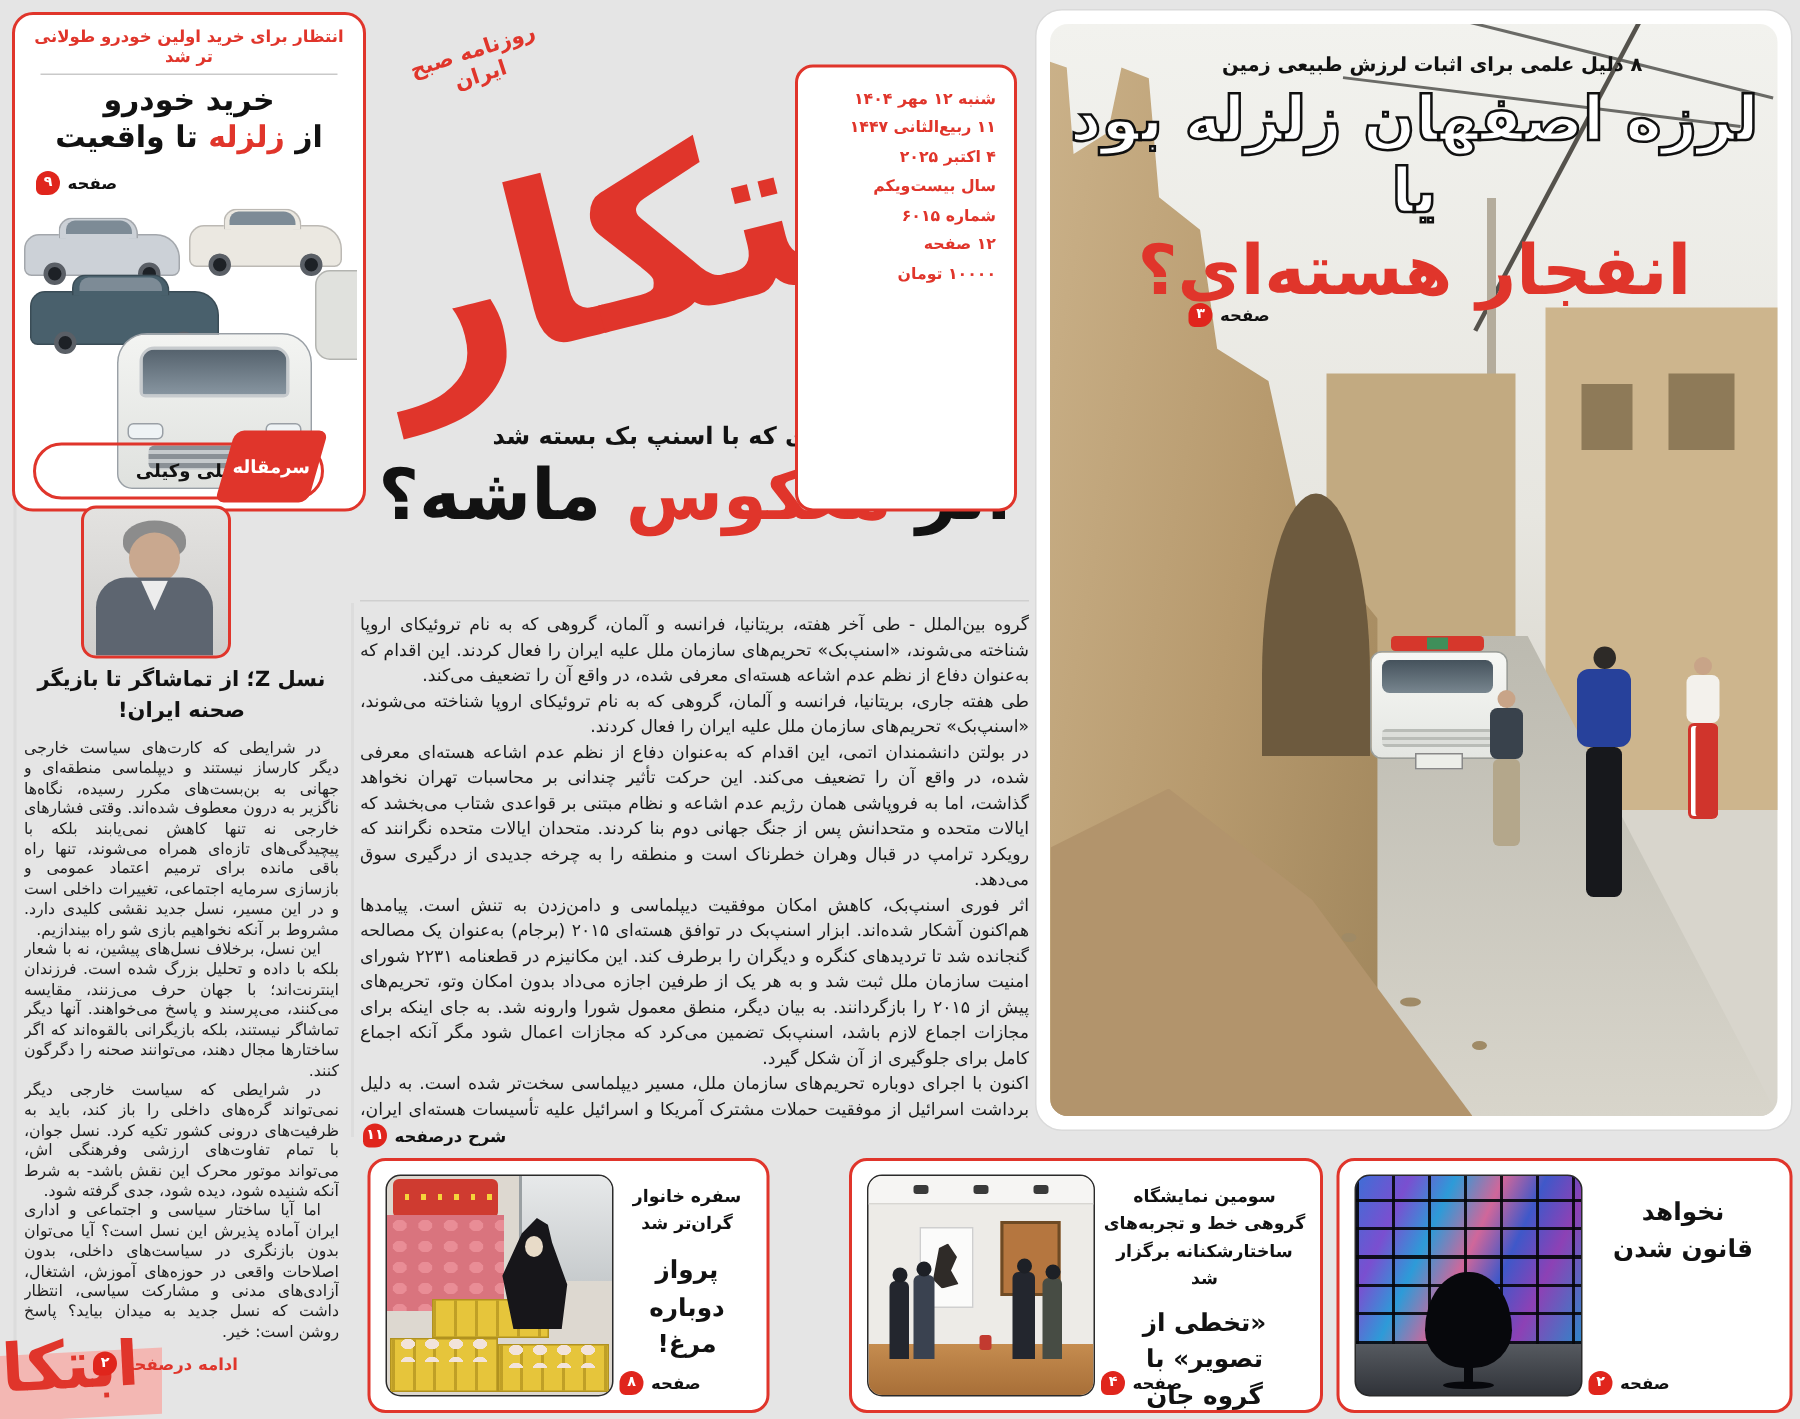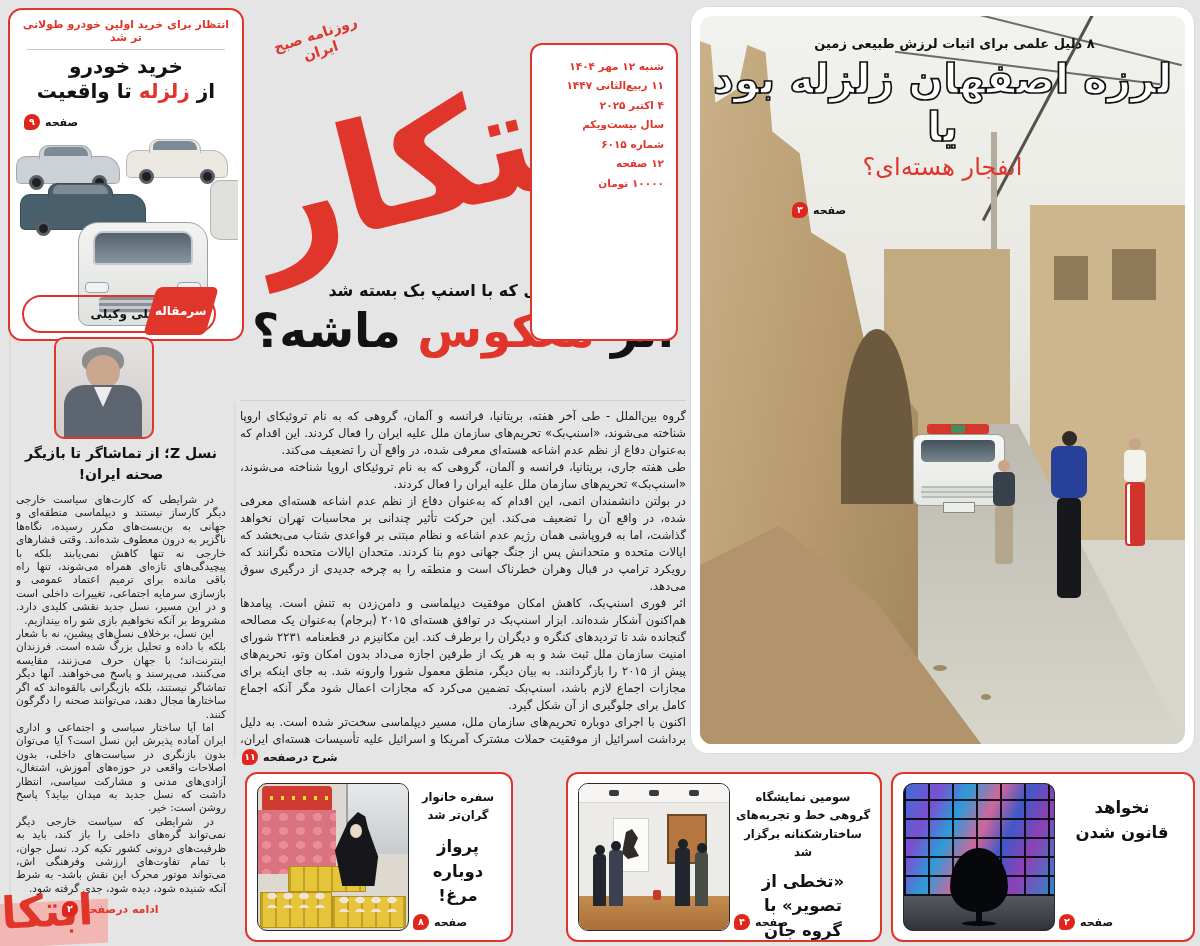--- a/index.html
+++ b/index.html
@@ -82,21 +82,21 @@
   .amb .gr{position:absolute;left:8px;top:62px;width:74px;height:12px;background:repeating-linear-gradient(#b9bcb7 0 2px,#dcdeda 2px 5px);border-radius:3px;}
   .amb .pl{position:absolute;left:30px;top:78px;width:30px;height:9px;background:#eceee9;border:1px solid #888;}
   .fig{position:absolute;}
   .fig .head{position:absolute;border-radius:50%;background:#2d2a27;}
   .fig .torso{position:absolute;}
   .fig .legs{position:absolute;}
   .q-overlay{position:absolute;left:0;right:0;top:0;z-index:5;text-align:center;}
   .q-kicker{margin-top:20px;font-size:13px;font-weight:bold;color:#111;margin-left:24px;}
   .q-outline{margin-top:4px;font-size:41px;font-weight:bold;color:#fff;
     -webkit-text-stroke:1.7px #101010;letter-spacing:1px;}
-  .q-red{margin-top:2px;font-size:24px;font-weight:normal;color:#e0352b;}
+  .q-red{margin-top:2px;font-size:46px;font-weight:bold;color:#e0352b;}
   .q-badge{position:absolute;left:92px;top:186px;z-index:6;}
 
   
   .ed-col{left:10px;top:285px;width:222px;height:655px;}
   .ed-tag{position:absolute;left:140px;top:2px;width:62px;height:48px;background:#e0352b;
     transform:skewX(-16deg);border-radius:6px;display:flex;align-items:center;justify-content:center;z-index:2;}
   .ed-tag span{transform:skewX(16deg);color:#fff;font-size:12px;font-weight:bold;}
   .ed-pill{position:absolute;left:12px;top:10px;width:194px;height:38px;border:2px solid #e0352b;
     border-radius:20px;box-sizing:border-box;display:flex;align-items:center;z-index:1;}
   .ed-author{width:150px;text-align:center;font-size:12px;font-weight:bold;color:#121212;}
@@ -303,22 +303,22 @@
     <div class="ed-photo">
       <i class="hair"></i>
         <i class="face"></i>
         <i class="suit"></i>
         <i class="shirt"></i>
     </div>
     <div class="ed-title">نسل Z؛ از تماشاگر تا بازیگر صحنه ایران!</div>
     <div class="ed-body">
       <p>در شرایطی که کارت‌های سیاست خارجی دیگر کارساز نیستند و دیپلماسی منطقه‌ای و جهانی به بن‌بست‌های مکرر رسیده، نگاه‌ها ناگزیر به درون معطوف شده‌اند. وقتی فشارهای خارجی نه تنها کاهش نمی‌یابند بلکه با پیچیدگی‌های تازه‌ای همراه می‌شوند، تنها راه باقی مانده برای ترمیم اعتماد عمومی و بازسازی سرمایه اجتماعی، تغییرات داخلی است و در این مسیر، نسل جدید نقشی کلیدی دارد. مشروط بر آنکه نخواهیم بازی شو راه بیندازیم.</p>
       <p>این نسل، برخلاف نسل‌های پیشین، نه با شعار بلکه با داده و تحلیل بزرگ شده است. فرزندان اینترنت‌اند؛ با جهان حرف می‌زنند، مقایسه می‌کنند، می‌پرسند و پاسخ می‌خواهند. آنها دیگر تماشاگر نیستند، بلکه بازیگرانی بالقوه‌اند که اگر ساختارها مجال دهند، می‌توانند صحنه را دگرگون کنند.</p>
+      <p>در شرایطی که سیاست خارجی دیگر نمی‌تواند گره‌های داخلی را باز کند، باید به ظرفیت‌های درونی کشور تکیه کرد. نسل جوان، با تمام تفاوت‌های ارزشی وفرهنگی اش، می‌تواند موتور محرک این نقش باشد- به شرط آنکه شنیده شود، دیده شود، جدی گرفته شود.</p>
       <p>اما آیا ساختار سیاسی و اجتماعی و اداری ایران آماده پذیرش این نسل است؟ آیا می‌توان بدون بازنگری در سیاست‌های داخلی، بدون اصلاحات واقعی در حوزه‌های آموزش، اشتغال، آزادی‌های مدنی و مشارکت سیاسی، انتظار داشت که نسل جدید به میدان بیاید؟ پاسخ روشن است: خیر.</p>
-      <p>در شرایطی که سیاست خارجی دیگر نمی‌تواند گره‌های داخلی را باز کند، باید به ظرفیت‌های درونی کشور تکیه کرد. نسل جوان، با تمام تفاوت‌های ارزشی وفرهنگی اش، می‌تواند موتور محرک این نقش باشد- به شرط آنکه شنیده شود، دیده شود، جدی گرفته شود.</p>
     </div>
     <div class="ed-continue pbadge">
       <span class="lbl">ادامه درصفحه</span>
       <span class="circ">۲</span>
     </div>
   </div>
   <div class="abs wm">
     <div class="pink"></div>
     <div class="txt">ابتکار</div>
   </div>

